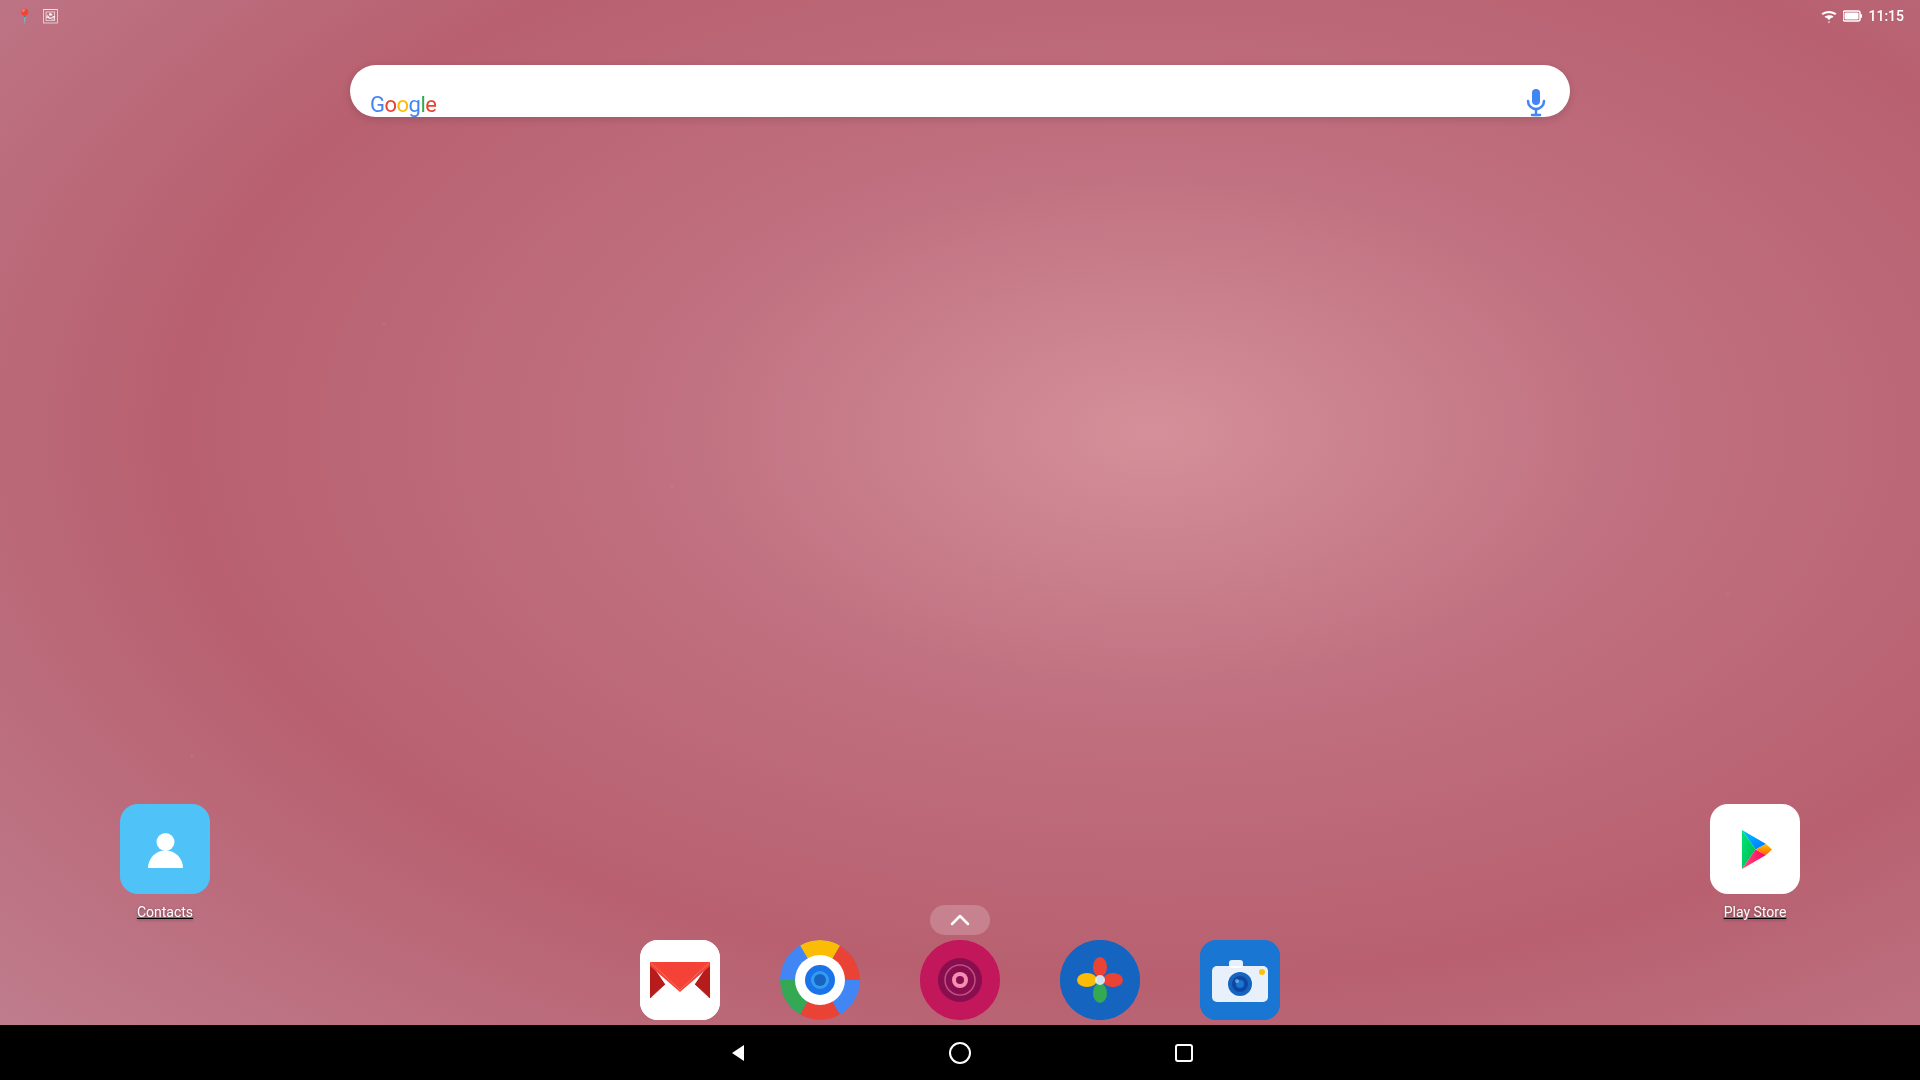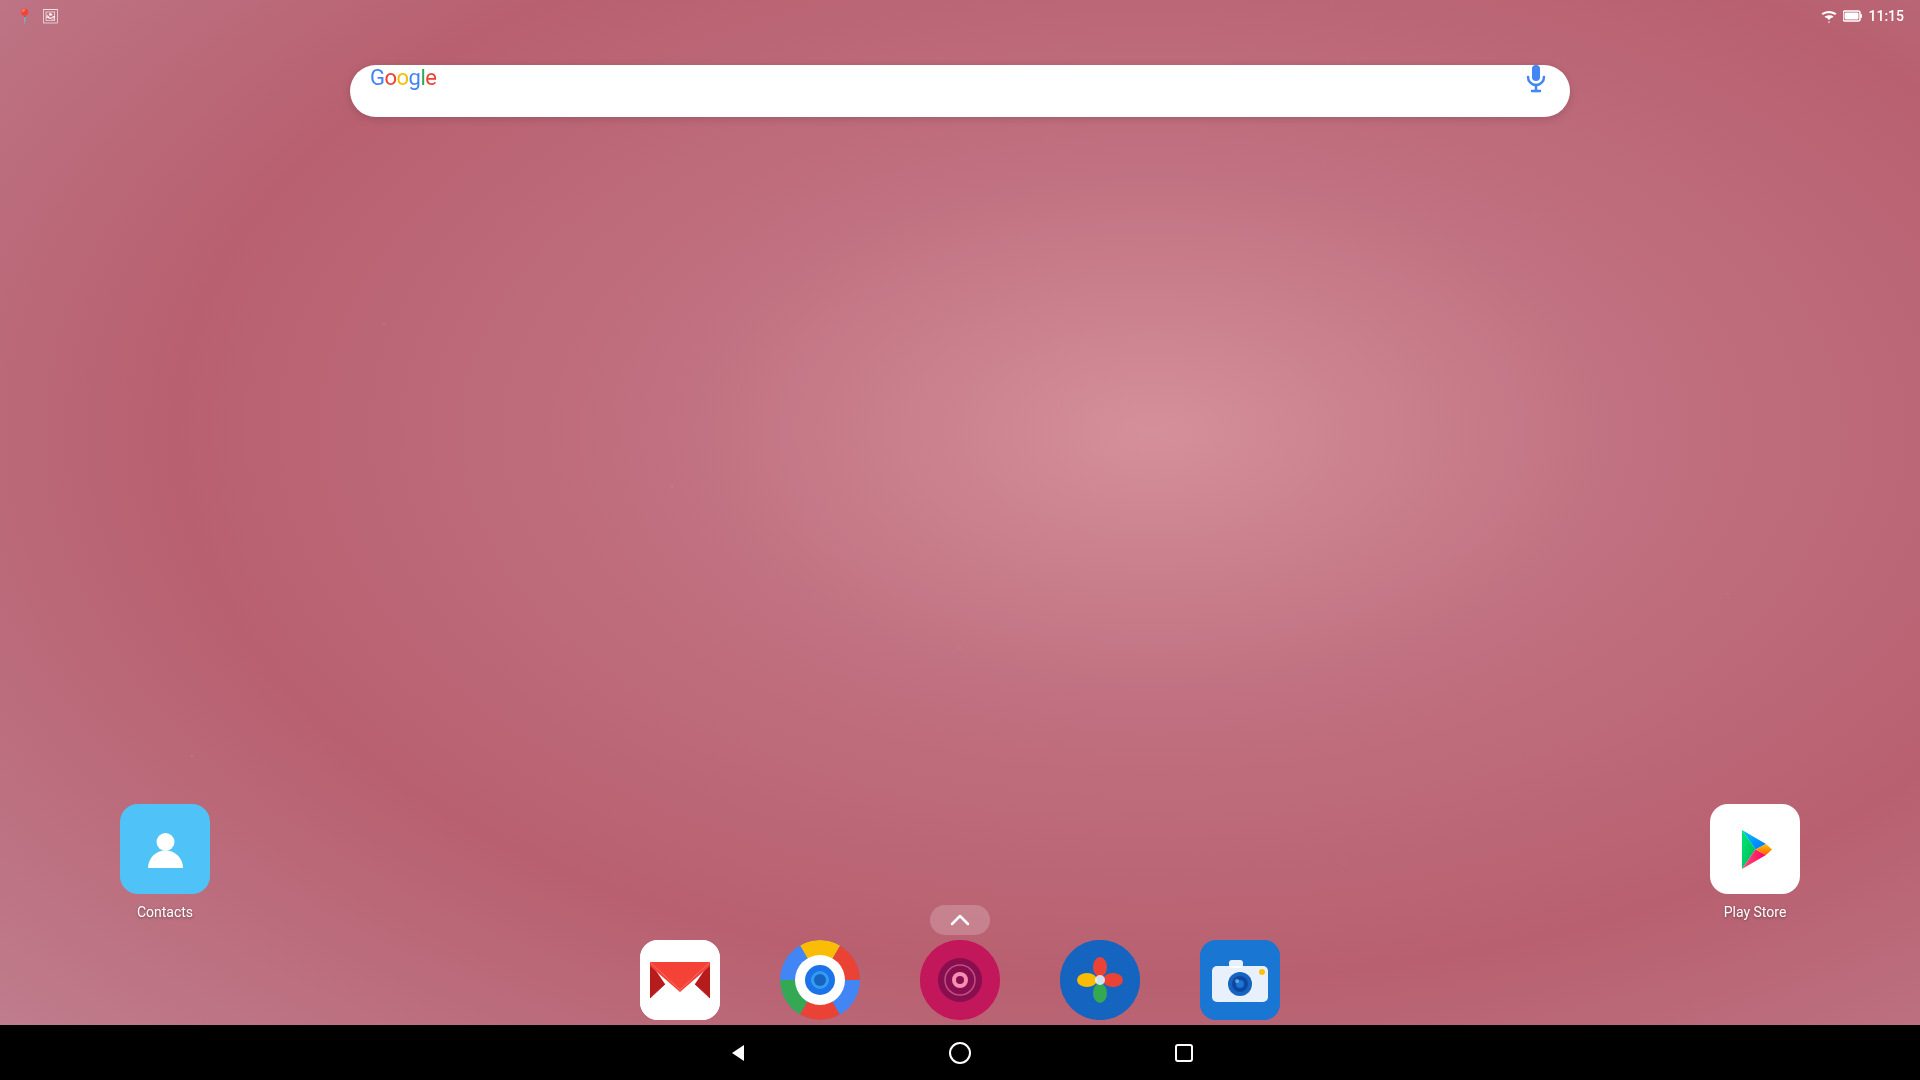--- a/index.html
+++ b/index.html
@@ -78,21 +78,21 @@
       transform: translateX(-50%);
       width: 1220px;
       z-index: 10;
     }
 
     .search-bar {
       background: white;
       border-radius: 30px;
       height: 52px;
       display: flex;
-      align-items: flex-start;
+      align-items: flex-end;
       padding: 0 20px;
       box-shadow: 0 2px 8px rgba(0,0,0,0.15);
       gap: 44px;
     }
 
     .google-logo {
       font-size: 22px;
       font-weight: 400;
       margin-right: 12px;
       letter-spacing: -0.5px;
@@ -126,20 +126,21 @@
       padding: 0 120px;
       z-index: 10;
     }
 
     .app-icon {
       display: flex;
       flex-direction: column;
       align-items: center;
       gap: 10px;
       cursor: pointer;
+      text-decoration: underline;
     }
 
     .app-label {
       color: white;
       font-size: 14px;
       font-weight: 400;
       text-shadow: 0 1px 3px rgba(0,0,0,0.4);
     }
 
     

